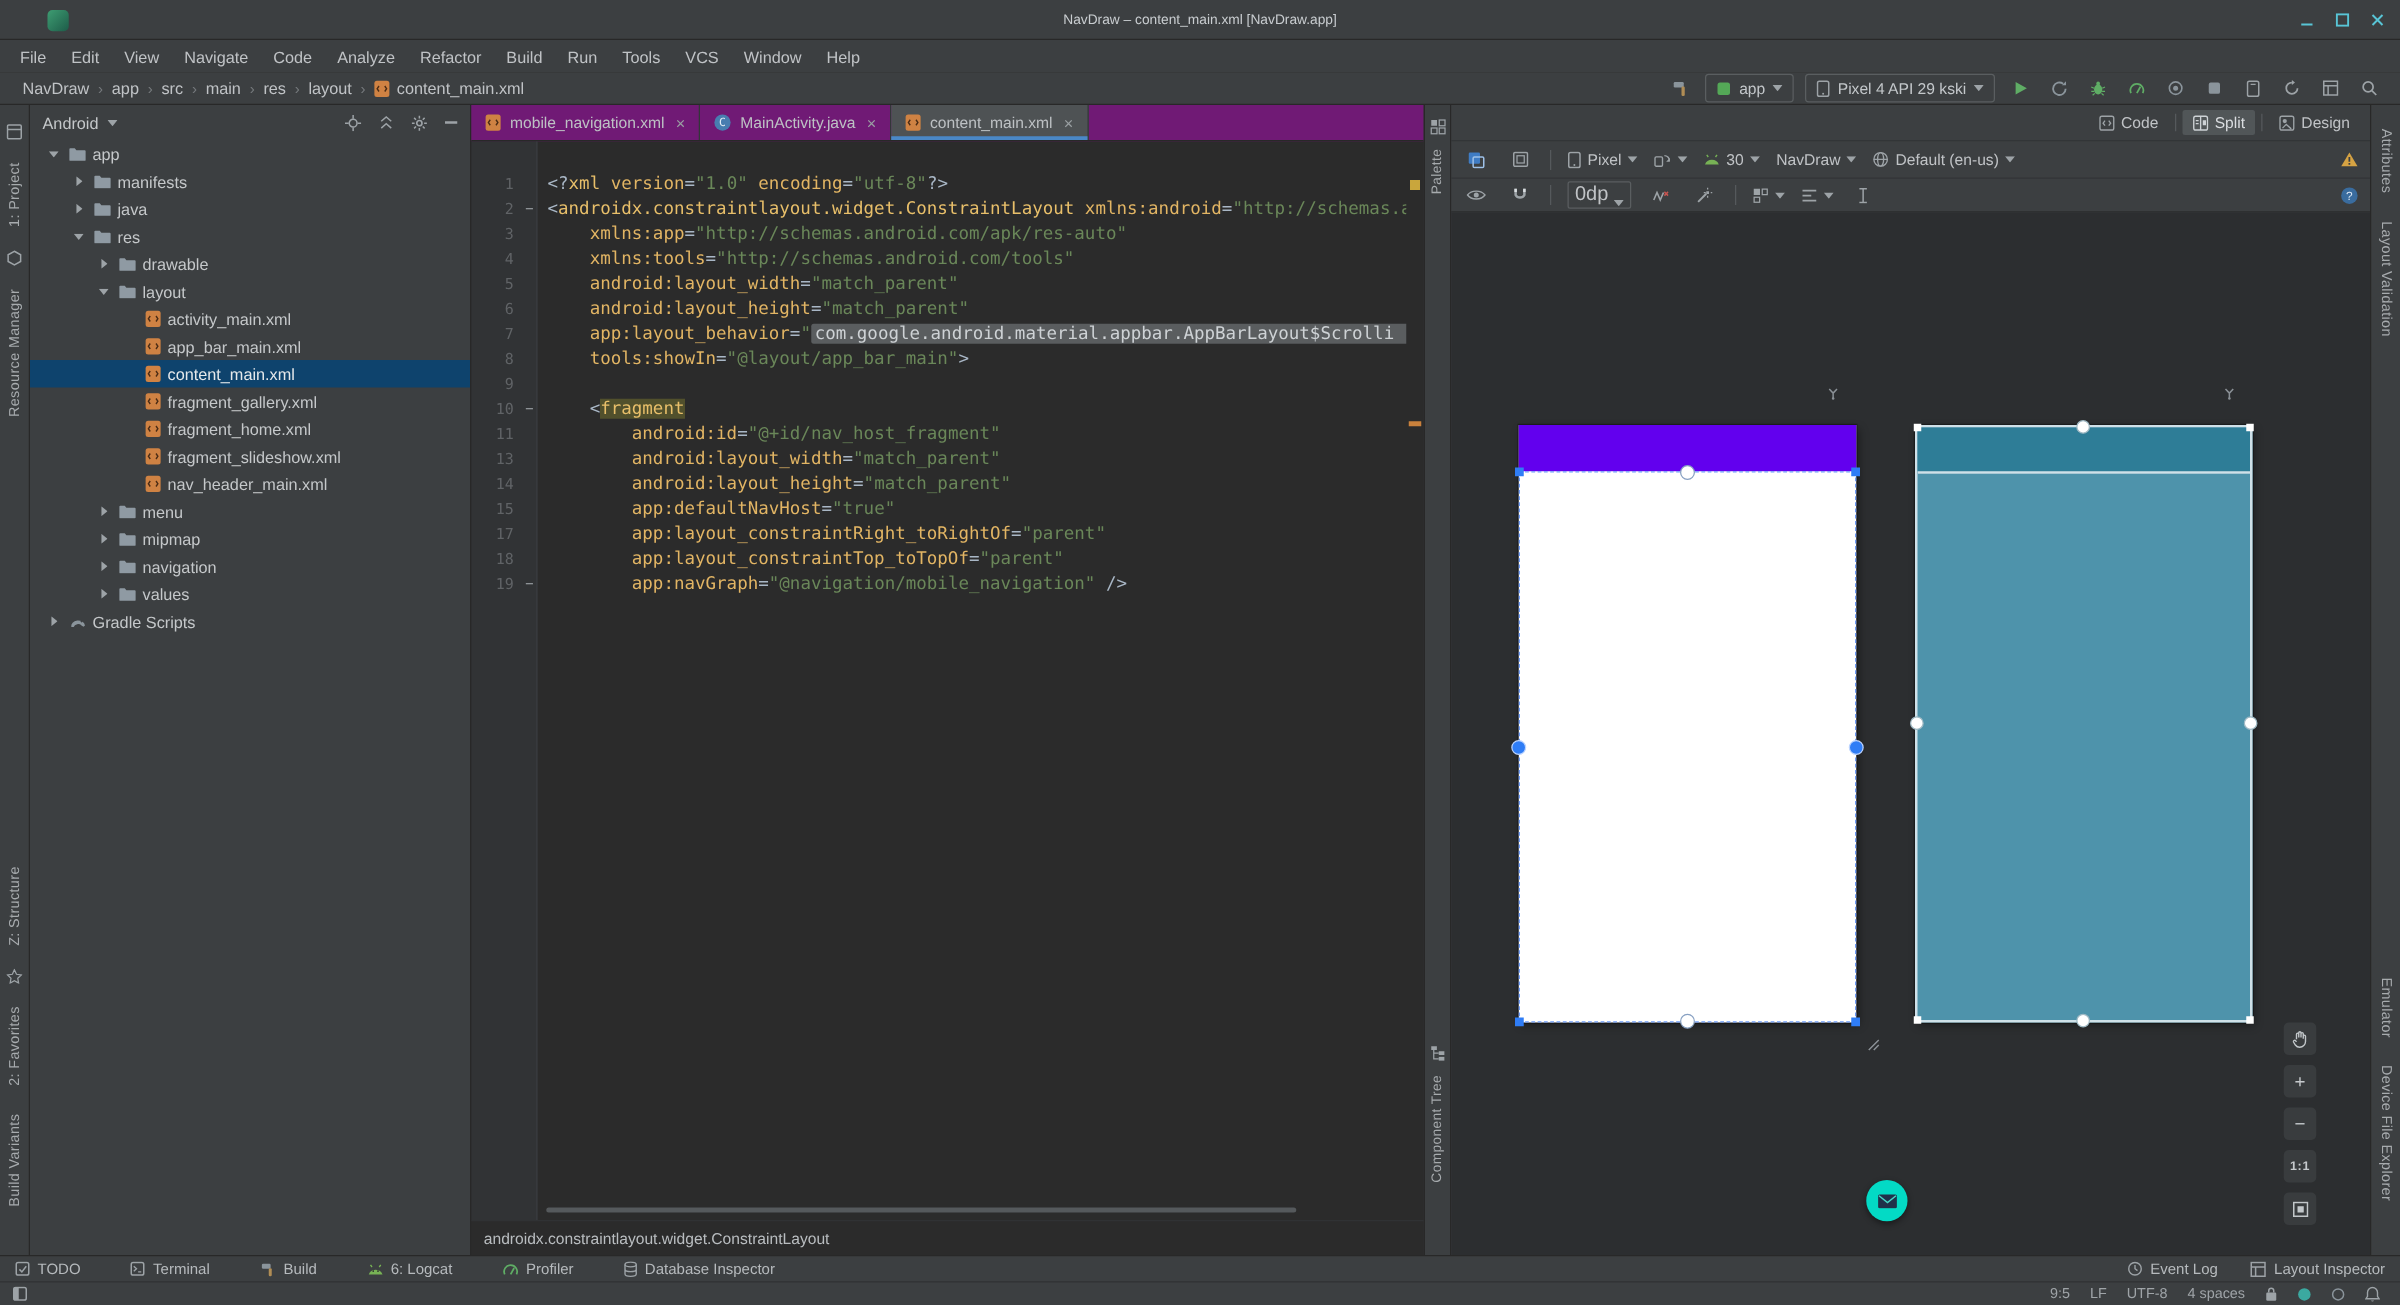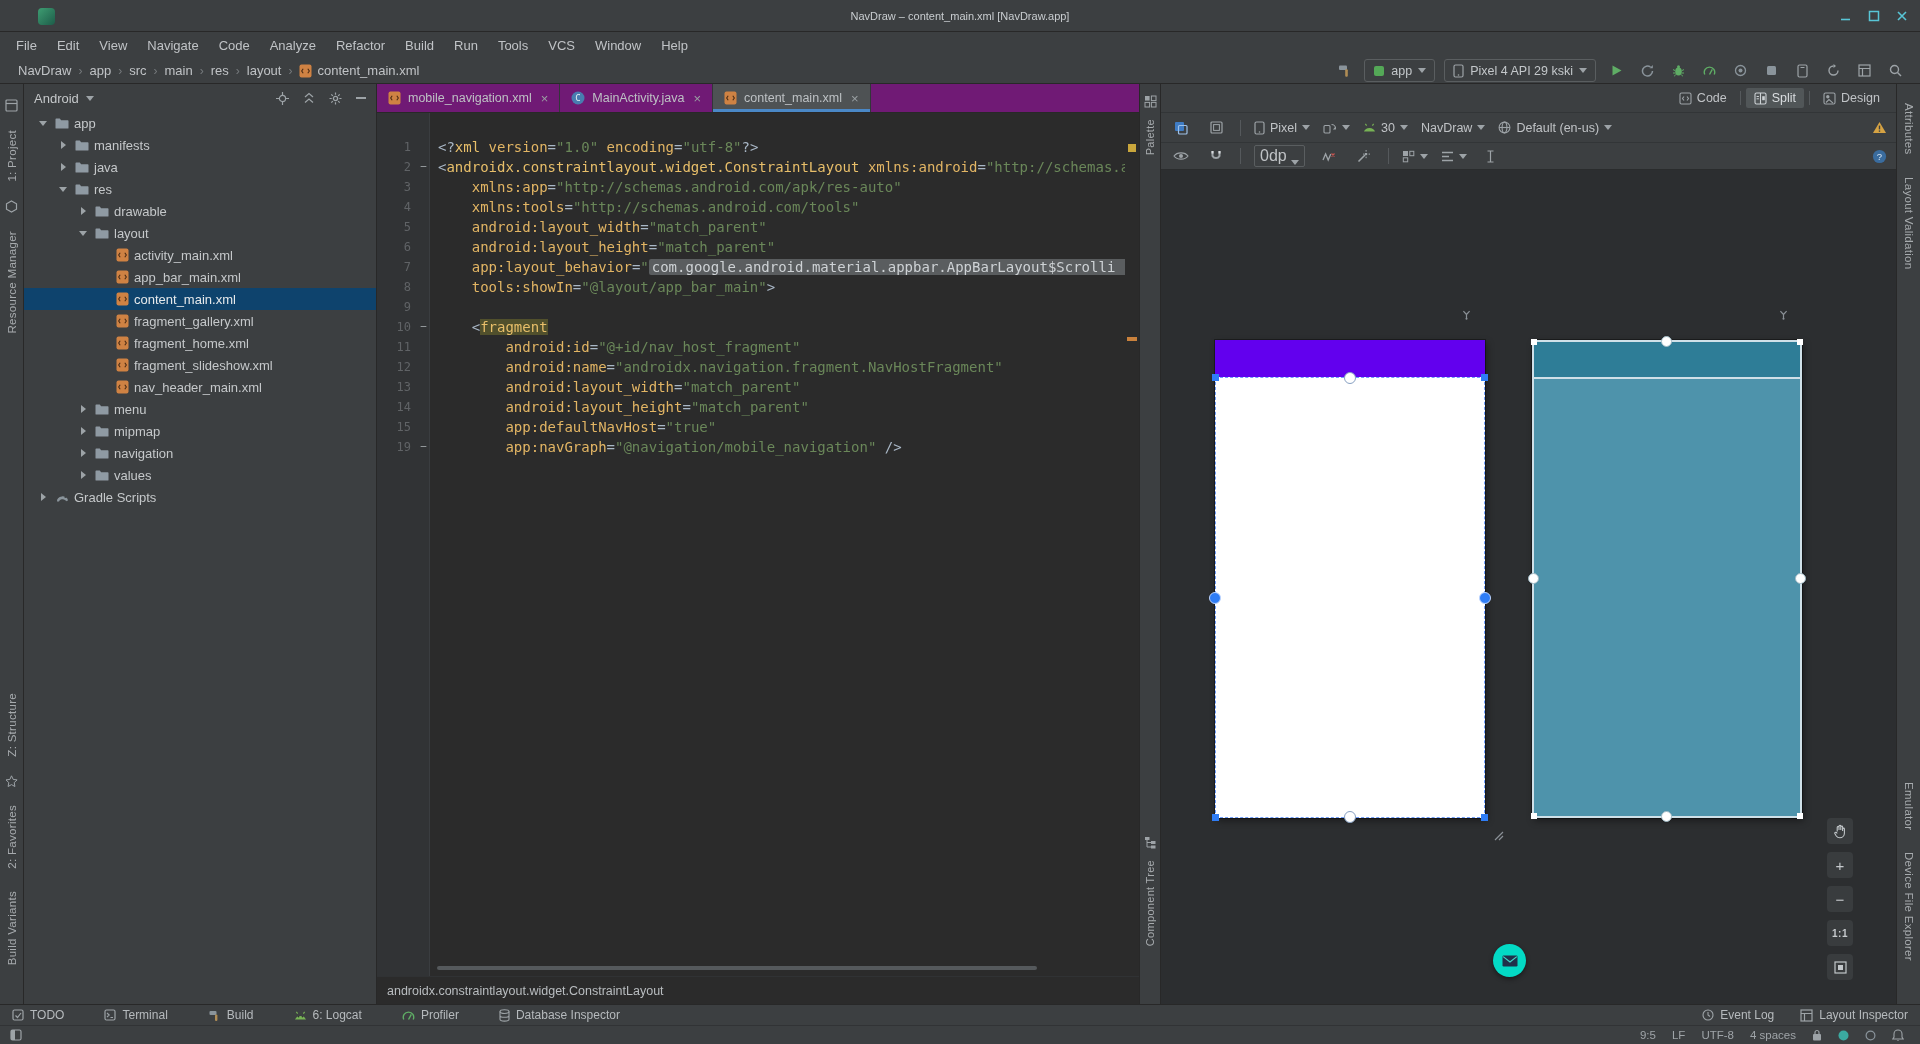--- a/index.html
+++ b/index.html
@@ -697,38 +697,43 @@
             <span class="ln">10</span>
             <span class="fold">−</span>
             <span class="lc"><span class="tk-p">    &lt;</span><span class="tk-h">fragment</span></span>
           </div>
           <div class="code-line">
             <span class="ln">11</span>
             <span class="fold"></span>
             <span class="lc"><span class="tk-a">        android:id</span><span class="tk-p">=</span><span class="tk-v">"@+id/nav_host_fragment"</span></span>
           </div>
           <div class="code-line">
-            <span class="ln">12</span>
-            <span class="fold"></span>
-            <span class="lc"><span class="tk-a">        android:name</span><span class="tk-p">=</span><span class="tk-v">"androidx.navigation.fragment.NavHostFragment"</span></span>
-          </div>
-          <div class="code-line">
             <span class="ln">13</span>
             <span class="fold"></span>
             <span class="lc"><span class="tk-a">        android:layout_width</span><span class="tk-p">=</span><span class="tk-v">"match_parent"</span></span>
           </div>
           <div class="code-line">
             <span class="ln">14</span>
             <span class="fold"></span>
             <span class="lc"><span class="tk-a">        android:layout_height</span><span class="tk-p">=</span><span class="tk-v">"match_parent"</span></span>
           </div>
           <div class="code-line">
             <span class="ln">15</span>
             <span class="fold"></span>
             <span class="lc"><span class="tk-a">        app:defaultNavHost</span><span class="tk-p">=</span><span class="tk-v">"true"</span></span>
+          </div>
+          <div class="code-line">
+            <span class="ln">17</span>
+            <span class="fold"></span>
+            <span class="lc"><span class="tk-a">        app:layout_constraintRight_toRightOf</span><span class="tk-p">=</span><span class="tk-v">"parent"</span></span>
+          </div>
+          <div class="code-line">
+            <span class="ln">18</span>
+            <span class="fold"></span>
+            <span class="lc"><span class="tk-a">        app:layout_constraintTop_toTopOf</span><span class="tk-p">=</span><span class="tk-v">"parent"</span></span>
           </div>
           <div class="code-line">
             <span class="ln">19</span>
             <span class="fold">−</span>
             <span class="lc"><span class="tk-a">        app:navGraph</span><span class="tk-p">=</span><span class="tk-v">"@navigation/mobile_navigation"</span><span class="tk-p"> /&gt;</span></span>
           </div>
         </div>
       <div id="error-stripe">
         <div class="es-mark1"></div>
         <div class="es-mark2"></div>

